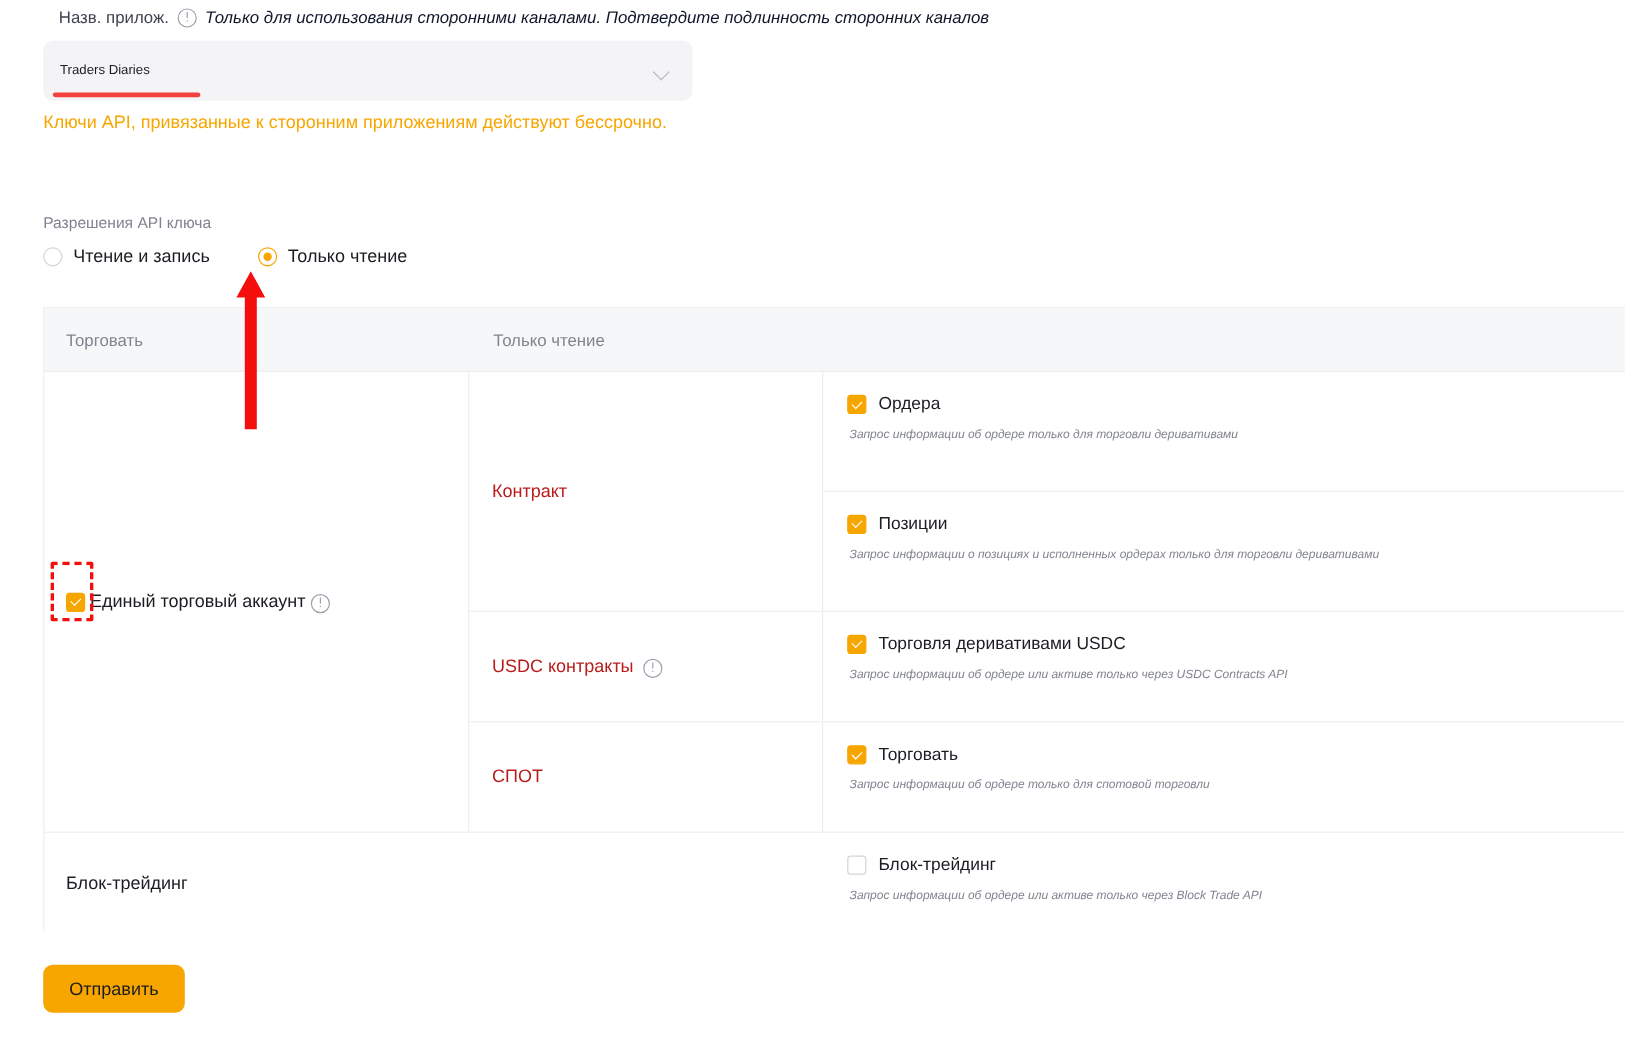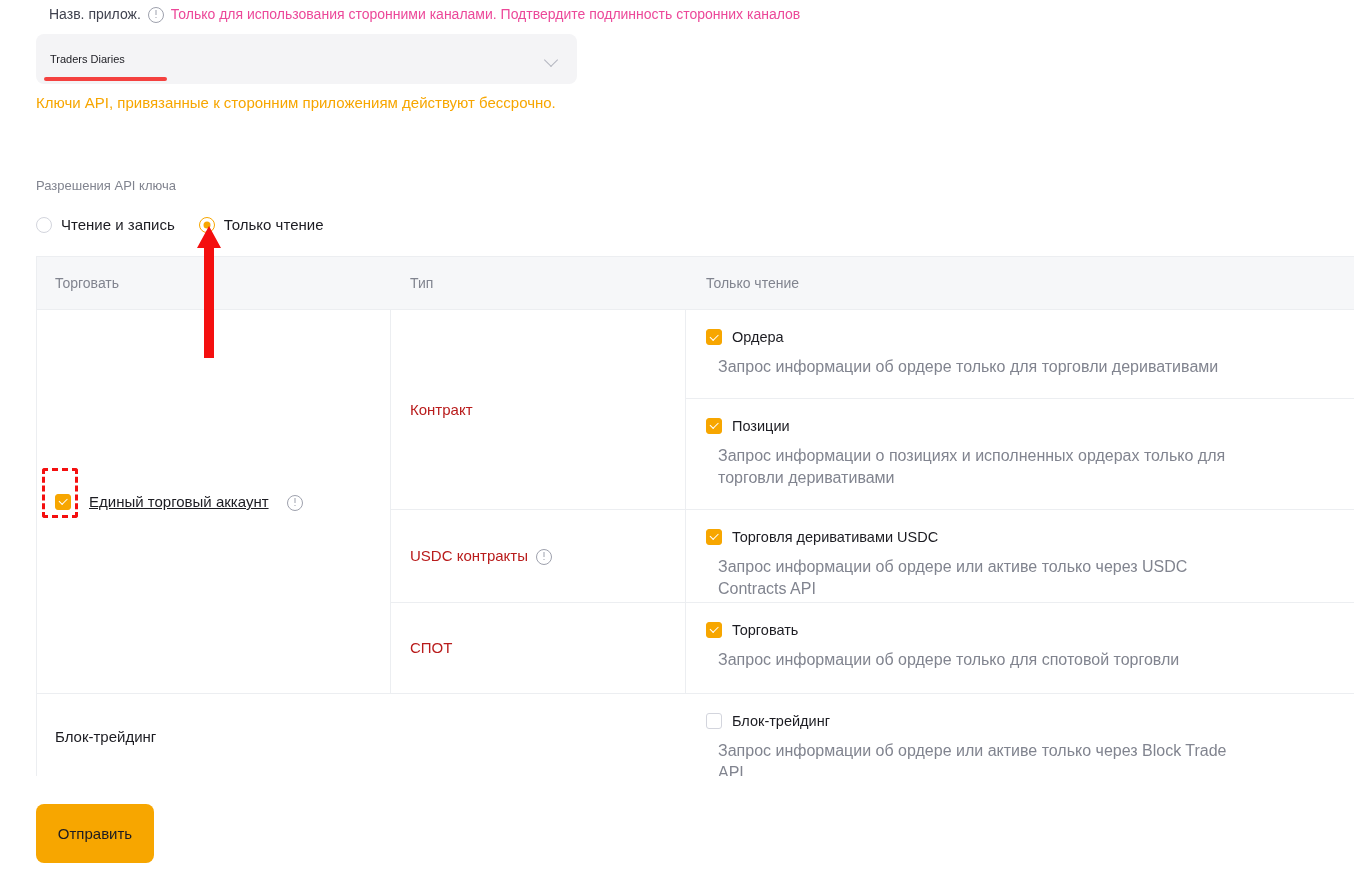--- a/index.html
+++ b/index.html
@@ -26,21 +26,22 @@
     align-items: flex-end;
     gap: 7px;
     white-space: nowrap;
   }
   .app-name-label {
     font-size: 14px;
     color: #40424f;
   }
   .app-name-hint {
     font-size: 14px;
-    color: #ec4899;
+    color: #0f172a;
+    font-style: italic;
   }
   .icon-info {
     display: inline-block;
     width: 14px;
     height: 14px;
     border: 1px solid #9ea1ad;
     border-radius: 50%;
     position: relative;
     flex: 0 0 auto;
     top: 1px;
@@ -128,24 +129,24 @@
   .perm-title {
     position: absolute;
     left: 36px;
     top: 178px;
     font-size: 13px;
     color: #81848f;
   }
   .radio-row {
     position: absolute;
     left: 36px;
-    top: 216px;
-    display: flex;
-    align-items: center;
-    gap: 0;
+    top: 205px;
+    display: flex;
+    align-items: center;
+    gap: 16px;
   }
   .radio-item {
     display: flex;
     align-items: center;
     gap: 9px;
     cursor: pointer;
     margin-right: 24px;
   }
   .radio-dot {
     width: 16px;
@@ -267,25 +268,26 @@
     display: flex;
     align-items: center;
     gap: 10px;
   }
   .perm-name {
     font-size: 14.5px;
     color: #1c1c22;
   }
   .perm-desc {
     margin-top: 11px;
-    margin-left: 12px;
-    font-size: 16px;
+    margin-left: 2px;
+    font-size: 10px;
     color: #81848f;
     line-height: 1.4;
     max-width: 530px;
+    font-style: italic;
   }
 
   
   .cbox {
     width: 16px;
     height: 16px;
     border-radius: 3px;
     box-sizing: border-box;
     flex: 0 0 auto;
     cursor: pointer;
@@ -311,22 +313,21 @@
     transform: rotate(-45deg);
   }
 
   .uta-label {
     font-size: 15px;
     color: #1c1c22;
   }
   .uta-wrap {
     display: flex;
     align-items: center;
-    gap: 18px;
-    text-decoration: underline;
+    gap: 4px;
   }
 
   
   .anno-box {
     position: absolute;
     left: 42px;
     top: 468px;
     width: 36px;
     height: 50px;
     border: 3px dashed #f40f0f;
@@ -346,21 +347,21 @@
     pointer-events: none;
     z-index: 5;
   }
 
   
   .submit-btn {
     position: absolute;
     left: 36px;
     top: 804px;
     width: 118px;
-    height: 59px;
+    height: 40px;
     background: #f7a600;
     border: none;
     border-radius: 8px;
     font-family: "Liberation Sans", "DejaVu Sans", sans-serif;
     font-size: 15px;
     color: #1c1c22;
     cursor: pointer;
   }
 </style>
 </head>
@@ -391,21 +392,20 @@
   <div class="radio-item">
     <span class="radio-dot checked"></span>
     <span class="radio-label">Только чтение</span>
   </div>
 </div>
 
 <div class="perm-table">
 
   <div class="thead">
     <div class="th col-trade">Торговать</div>
-    <div class="th col-type">Тип</div>
     <div class="th col-read">Только чтение</div>
   </div>
 
   <div class="trow" style="height:384px;">
     <div class="cell-trade">
       <label class="uta-wrap">
         <span class="cbox on"></span>
         <span class="uta-label">Единый торговый аккаунт</span>
         <span class="icon-info"></span>
       </label>

